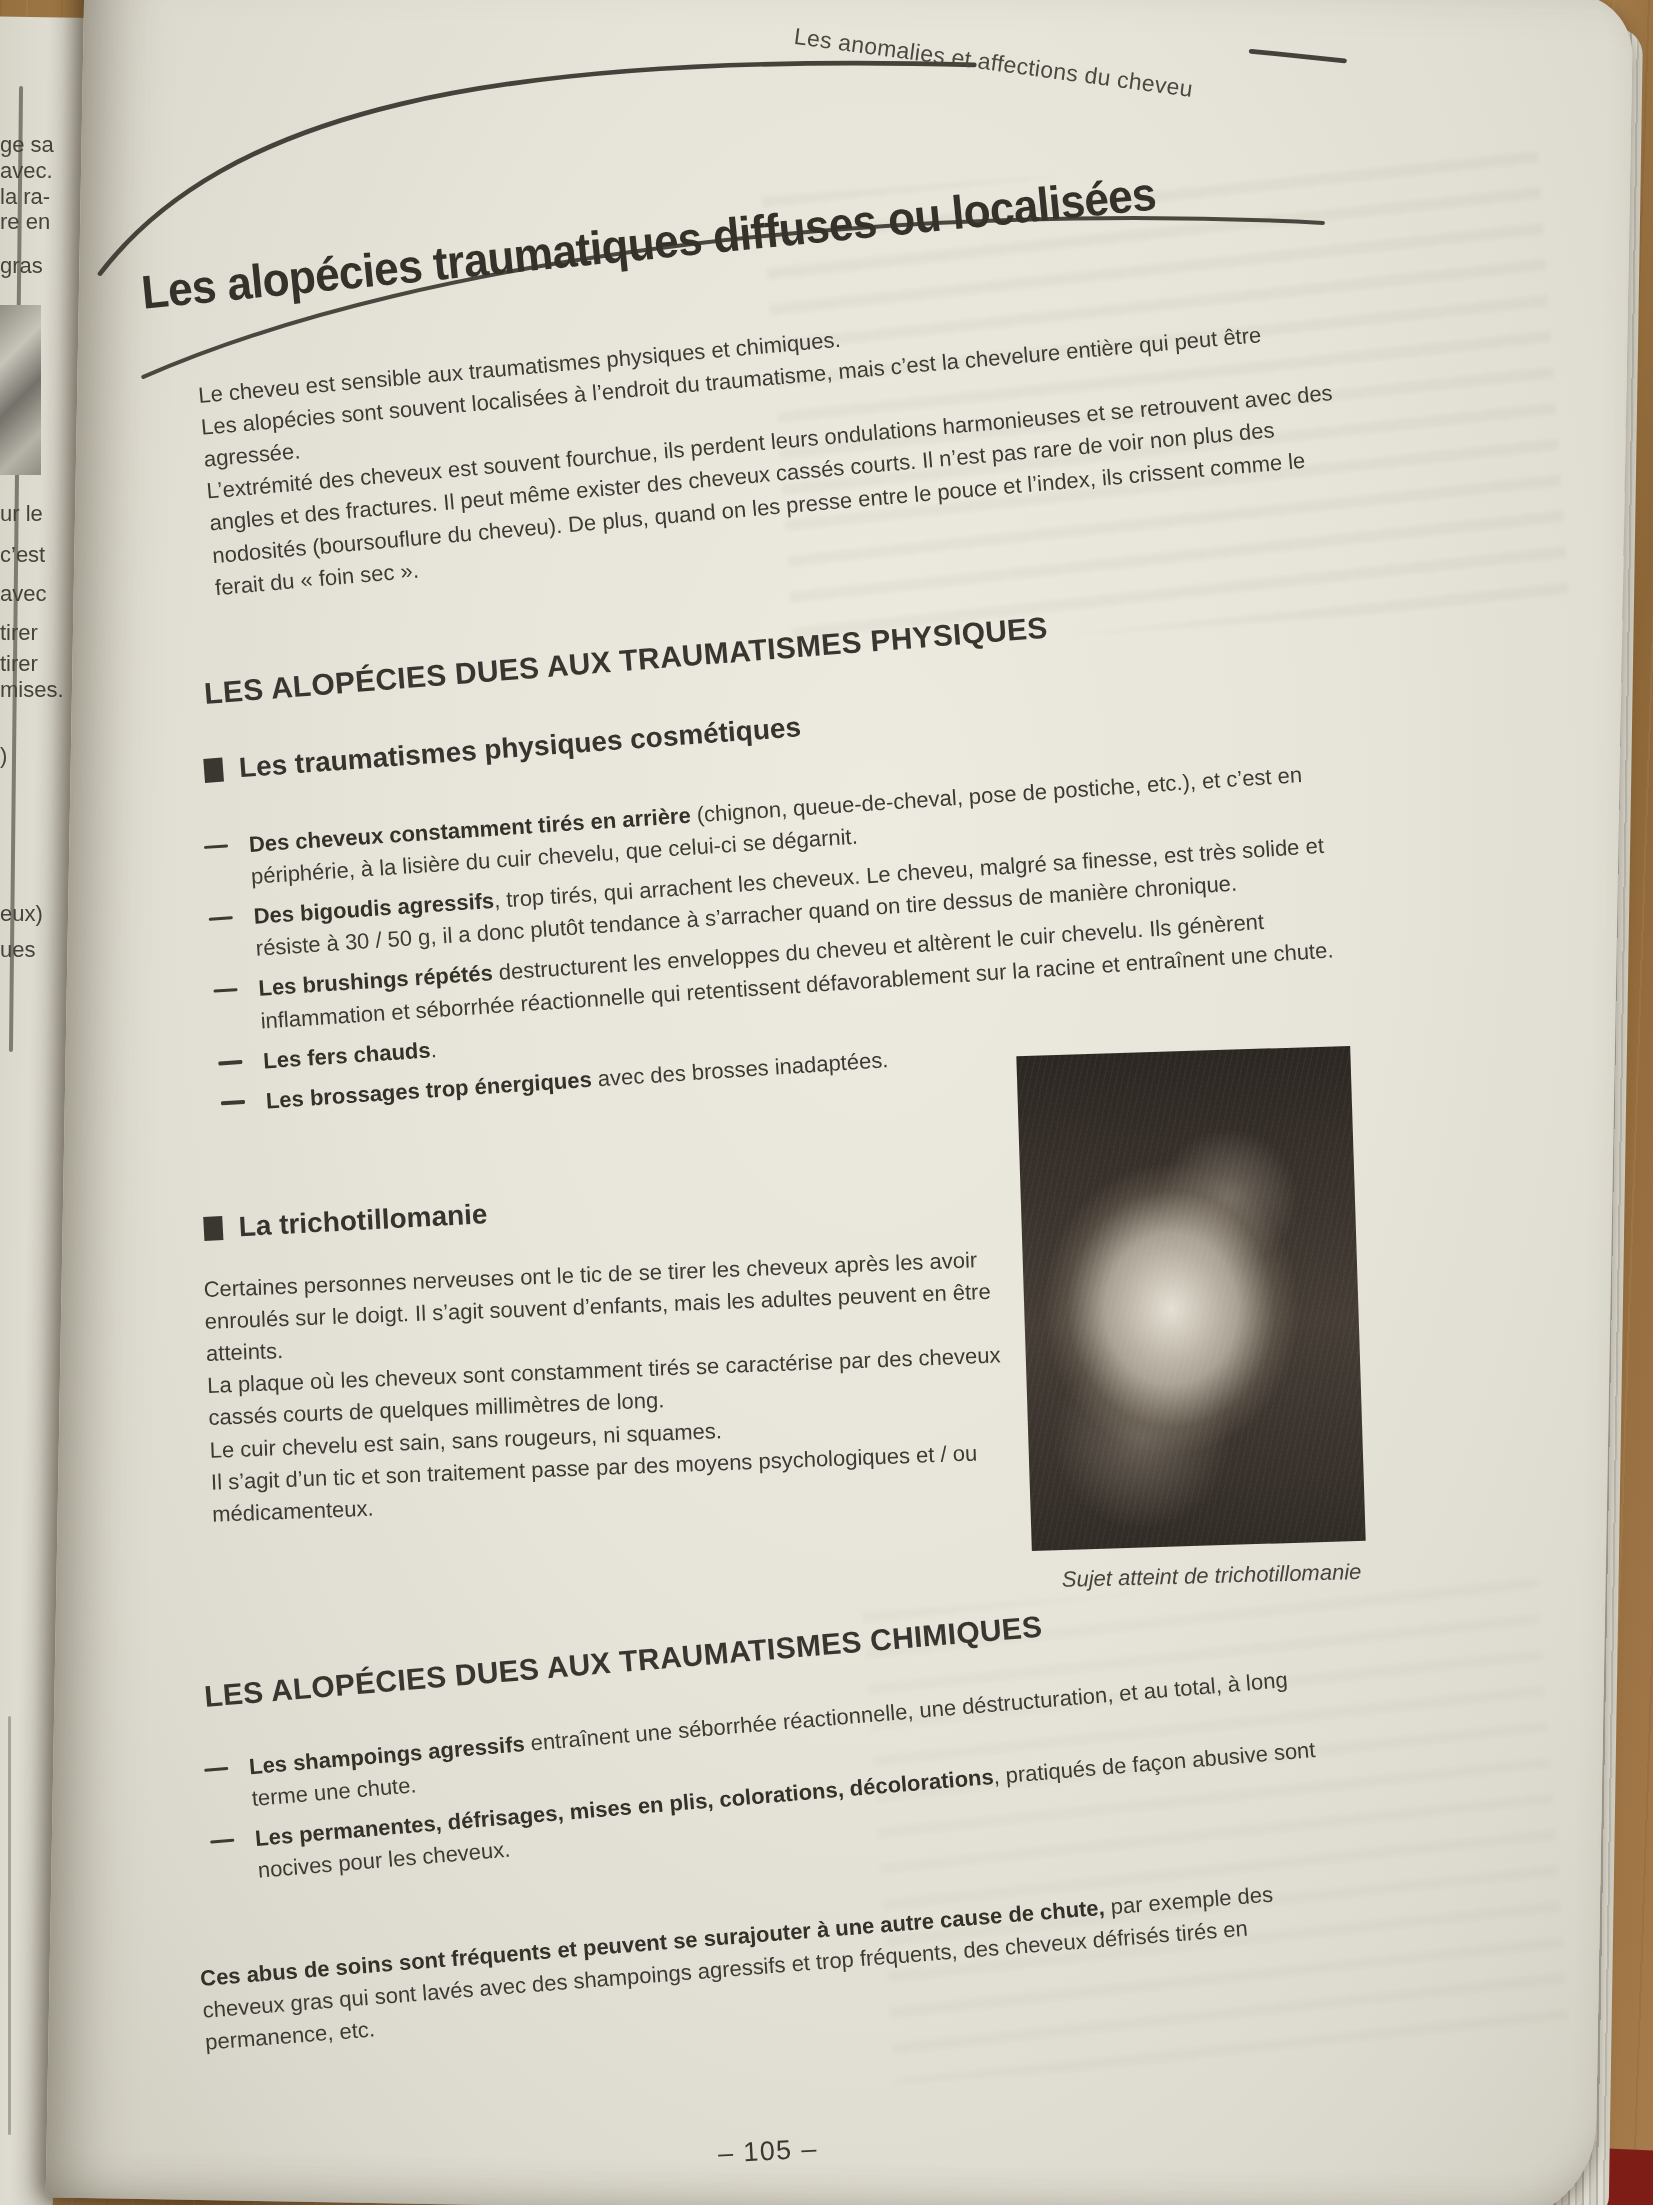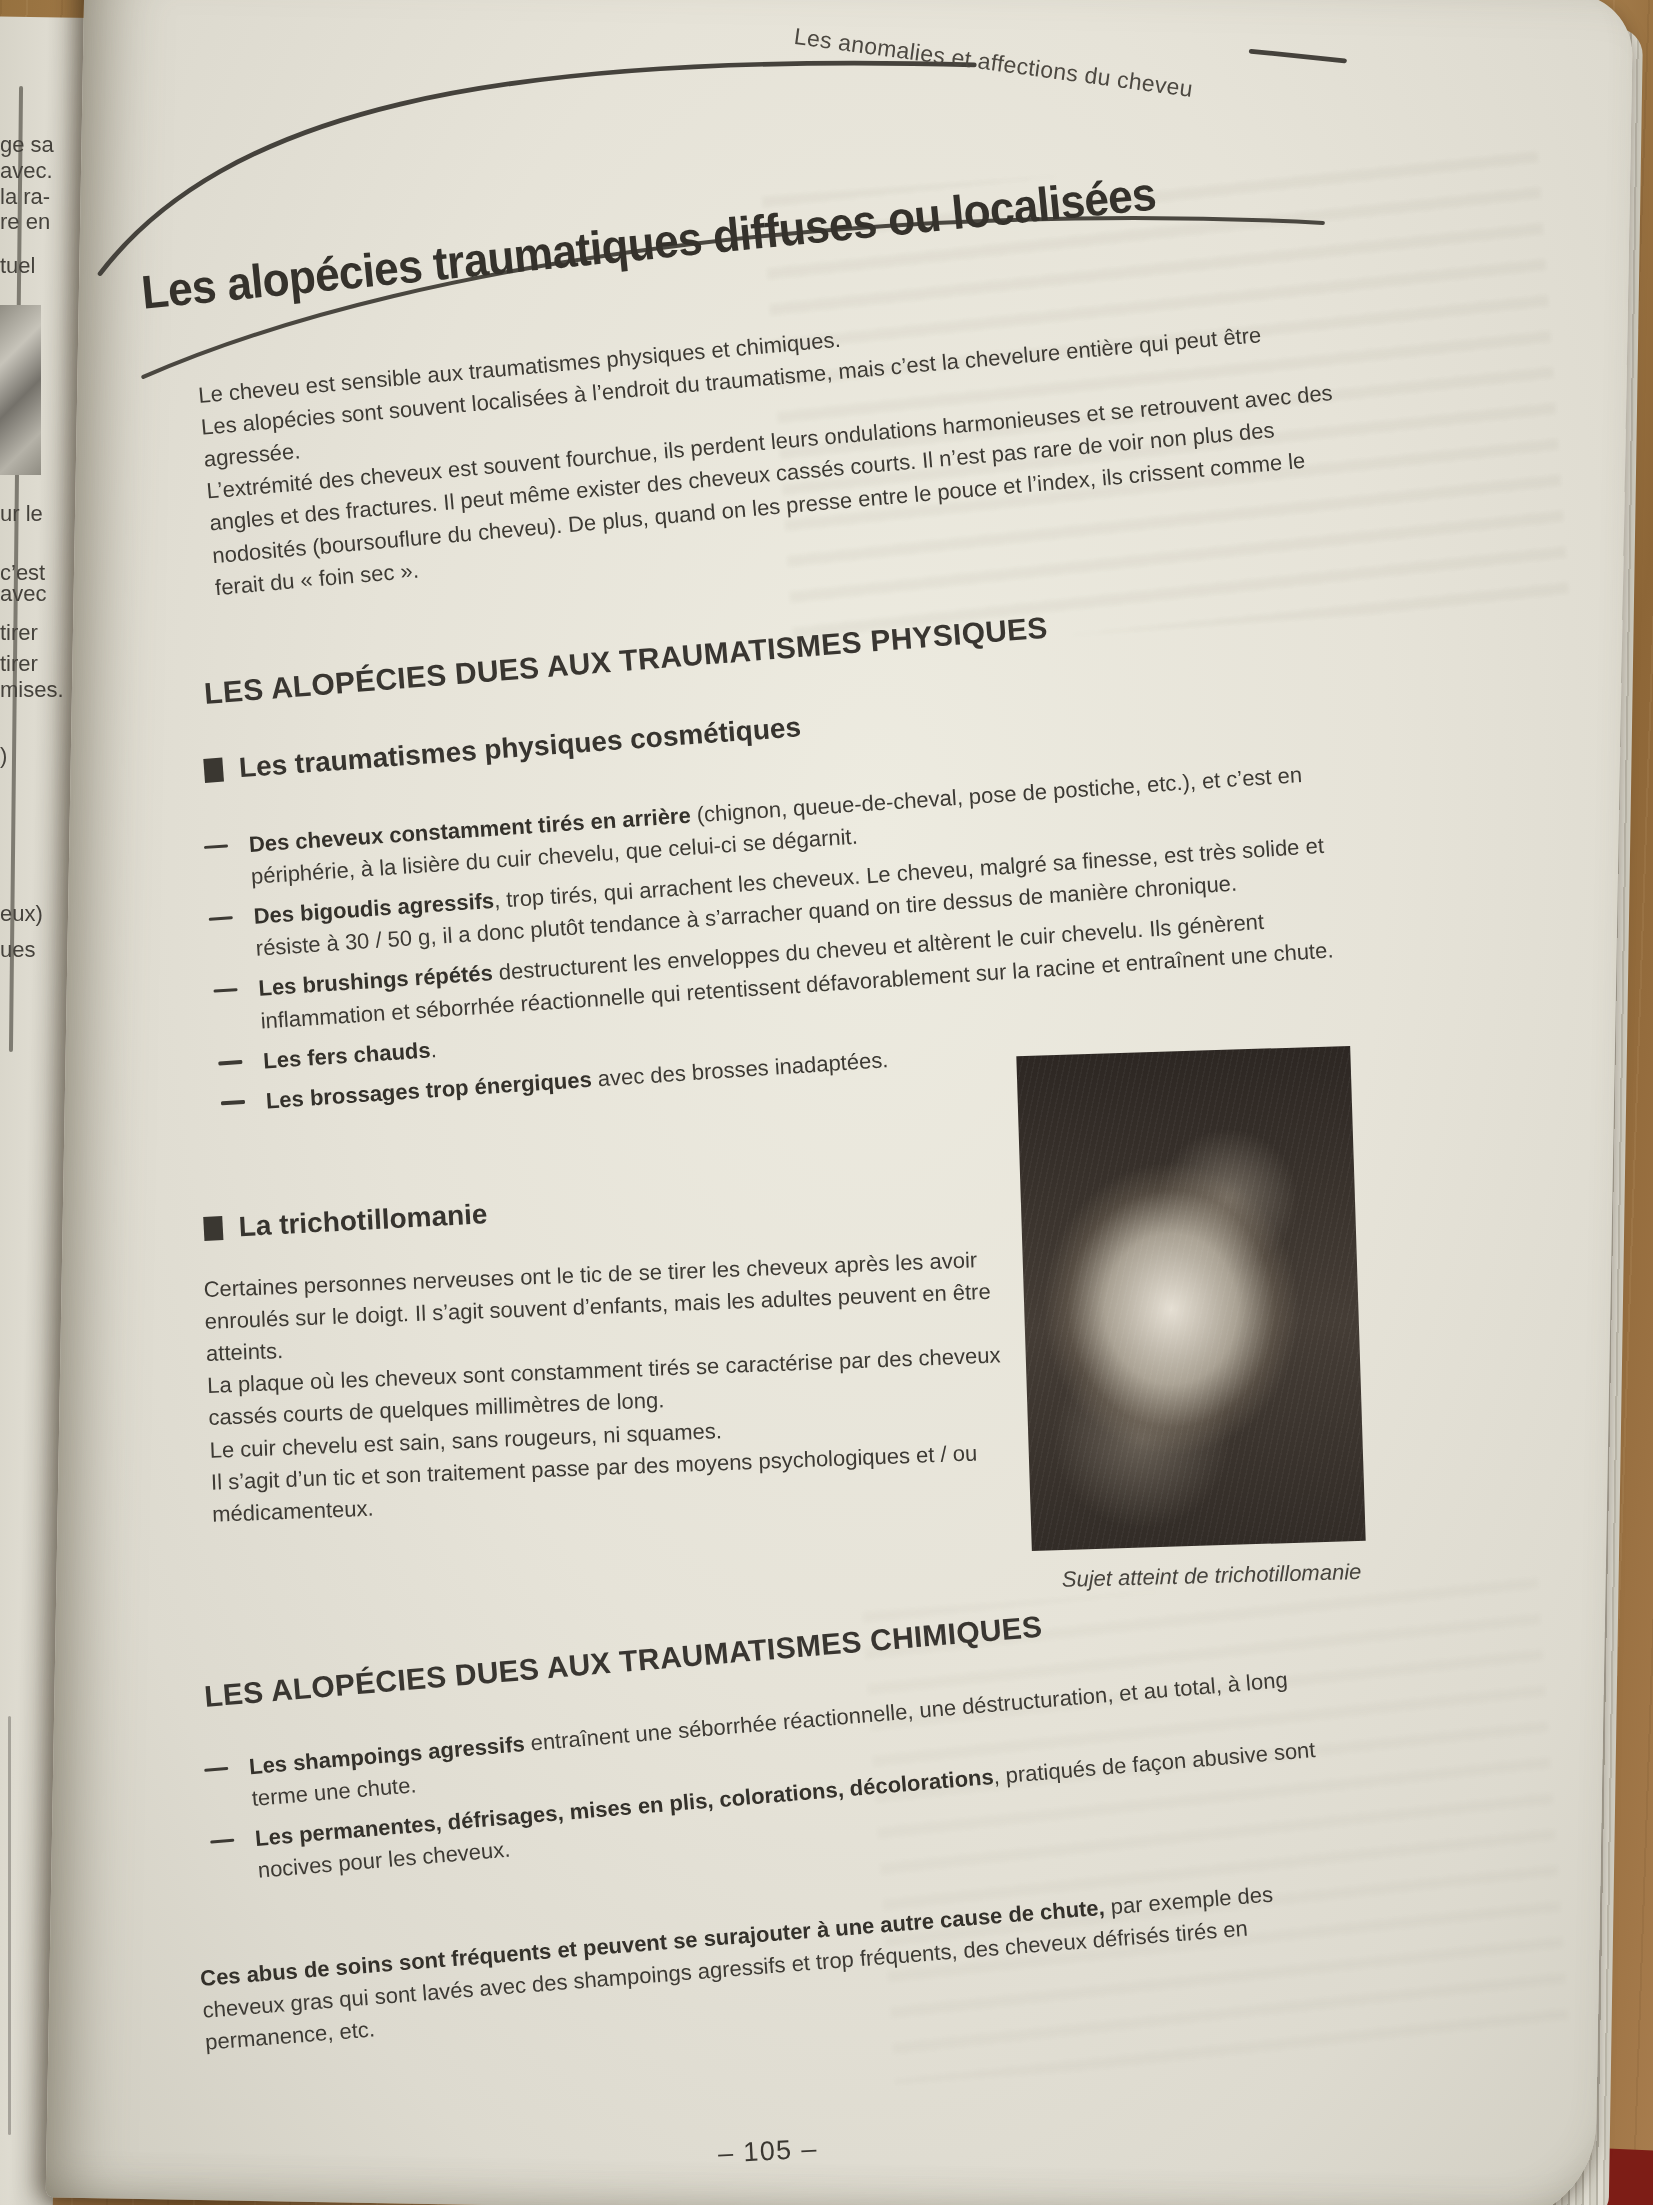--- a/index.html
+++ b/index.html
@@ -89,24 +89,24 @@
   <div class="abs red-cover"></div>
   <div class="abs fore-edge"></div>
 
   <div class="abs left-page"></div>
   <div class="abs spine-line"></div>
   <div class="abs spine-line2"></div>
   <div class="abs frag" style="left:0;top:132px">ge sa</div>
   <div class="abs frag" style="left:0;top:158px">avec.</div>
   <div class="abs frag" style="left:0;top:184px">la ra-</div>
   <div class="abs frag" style="left:0;top:209px">re en</div>
-  <div class="abs frag" style="left:0;top:253px">tuel</div>
+  <div class="abs frag" style="left:0;top:253px">gras</div>
   <div class="abs frag-img"></div>
   <div class="abs frag" style="left:0;top:501px">ur le</div>
-  <div class="abs frag" style="left:0;top:560px">c’est</div>
+  <div class="abs frag" style="left:0;top:542px">c’est</div>
   <div class="abs frag" style="left:0;top:581px">avec</div>
   <div class="abs frag" style="left:0;top:620px">tirer</div>
   <div class="abs frag" style="left:0;top:651px">tirer</div>
   <div class="abs frag" style="left:0;top:677px">mises.</div>
   <div class="abs frag" style="left:0;top:743px">)</div>
   <div class="abs frag" style="left:0;top:901px">eux)</div>
   <div class="abs frag" style="left:0;top:937px">ues</div>
 
   <div class="abs main-page"></div>
   <div class="abs ghost" style="left:777px;top:169px;width:777px;height:459px;transform:rotate(-4deg);"></div>

